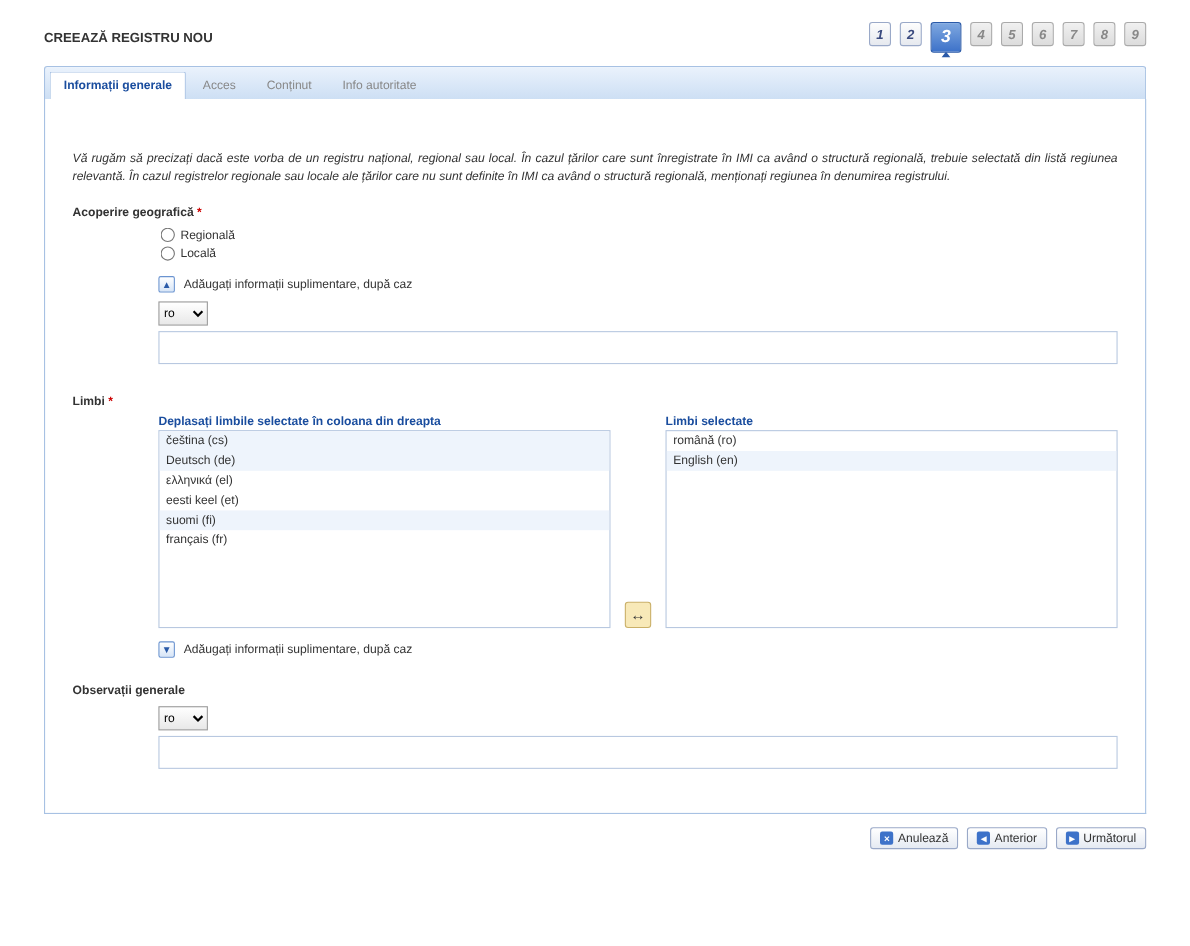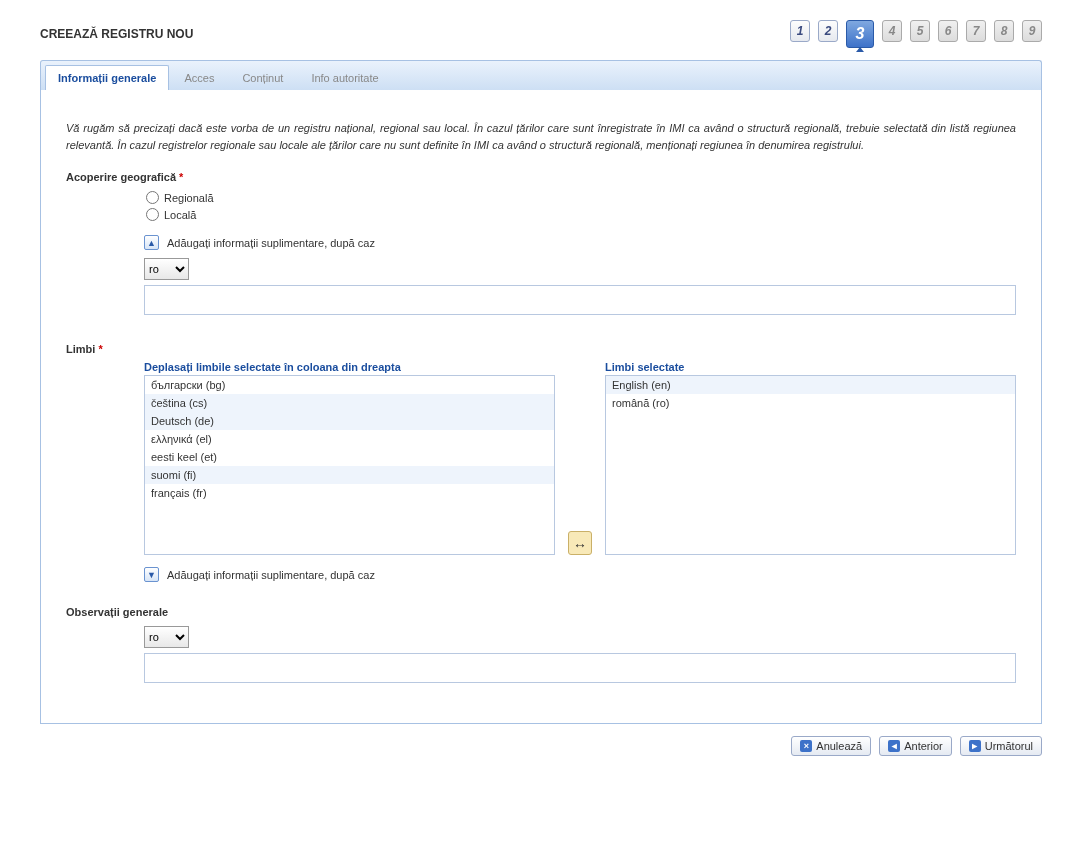--- a/index.html
+++ b/index.html
@@ -37,21 +37,21 @@
   border-radius: 2px 2px 0 0;
 }
 .tab.active {
   color: #1a4d9e; font-weight: bold;
   background: #fff; border-color: #a7c1e3;
 }
 .content {
   border: 1px solid #a7c1e3; border-top: none;
   background: #fff; padding: 30px 25px 40px 25px;
 }
-.intro { font-style: italic; color: #333; margin-bottom: 12px; text-align: justify; line-height: 1.5; }
+.intro { font-style: italic; color: #333; margin-bottom: 12px; text-align: justify; line-height: 1.5; margin-top: 16px; }
 .field-group { margin-top: 18px; }
 .field-label { font-weight: bold; color: #333; display: inline; }
 .req { color: #c00; font-weight: bold; }
 .radios { margin-top: 6px; padding-left: 80px; }
 .radio-row { display: flex; align-items: center; gap: 5px; padding: 2px 0; }
 .region-row { display: flex; align-items: center; gap: 10px; margin-top: 8px; padding-left: 130px; }
 .region-label { color: #b8b8b8; }
 .region-select {
   width: 395px; height: 22px;
   border: 1px solid #b8c8e0; background: #dde8f7;
@@ -153,37 +153,36 @@
     </div>
 
     <div class="field-group" style="margin-top:28px;">
       <span class="field-label">Limbi</span>
       <span class="req"> *</span>
 
       <div class="dual-list">
         <div class="list-col">
           <div class="list-title">Deplasați limbile selectate în coloana din dreapta</div>
           <div class="list-box" id="avail-list">
-              <div class="list-item">български (bg)</div>
               <div class="list-item alt">čeština (cs)</div>
               <div class="list-item alt">Deutsch (de)</div>
               <div class="list-item">ελληνικά (el)</div>
               <div class="list-item">eesti keel (et)</div>
               <div class="list-item alt">suomi (fi)</div>
               <div class="list-item">français (fr)</div>
             </div>
         </div>
         <div class="move-col">
           <div class="move-icon">↔</div>
         </div>
         <div class="list-col">
           <div class="list-title">Limbi selectate</div>
           <div class="list-box" id="sel-list">
+              <div class="list-item">română (ro)</div>
               <div class="list-item alt">English (en)</div>
-              <div class="list-item">română (ro)</div>
             </div>
         </div>
       </div>
 
       <div class="collapse-row">
         <span class="toggle-btn">▼</span>
         <span>Adăugați informații suplimentare, după caz</span>
       </div>
     </div>
 

